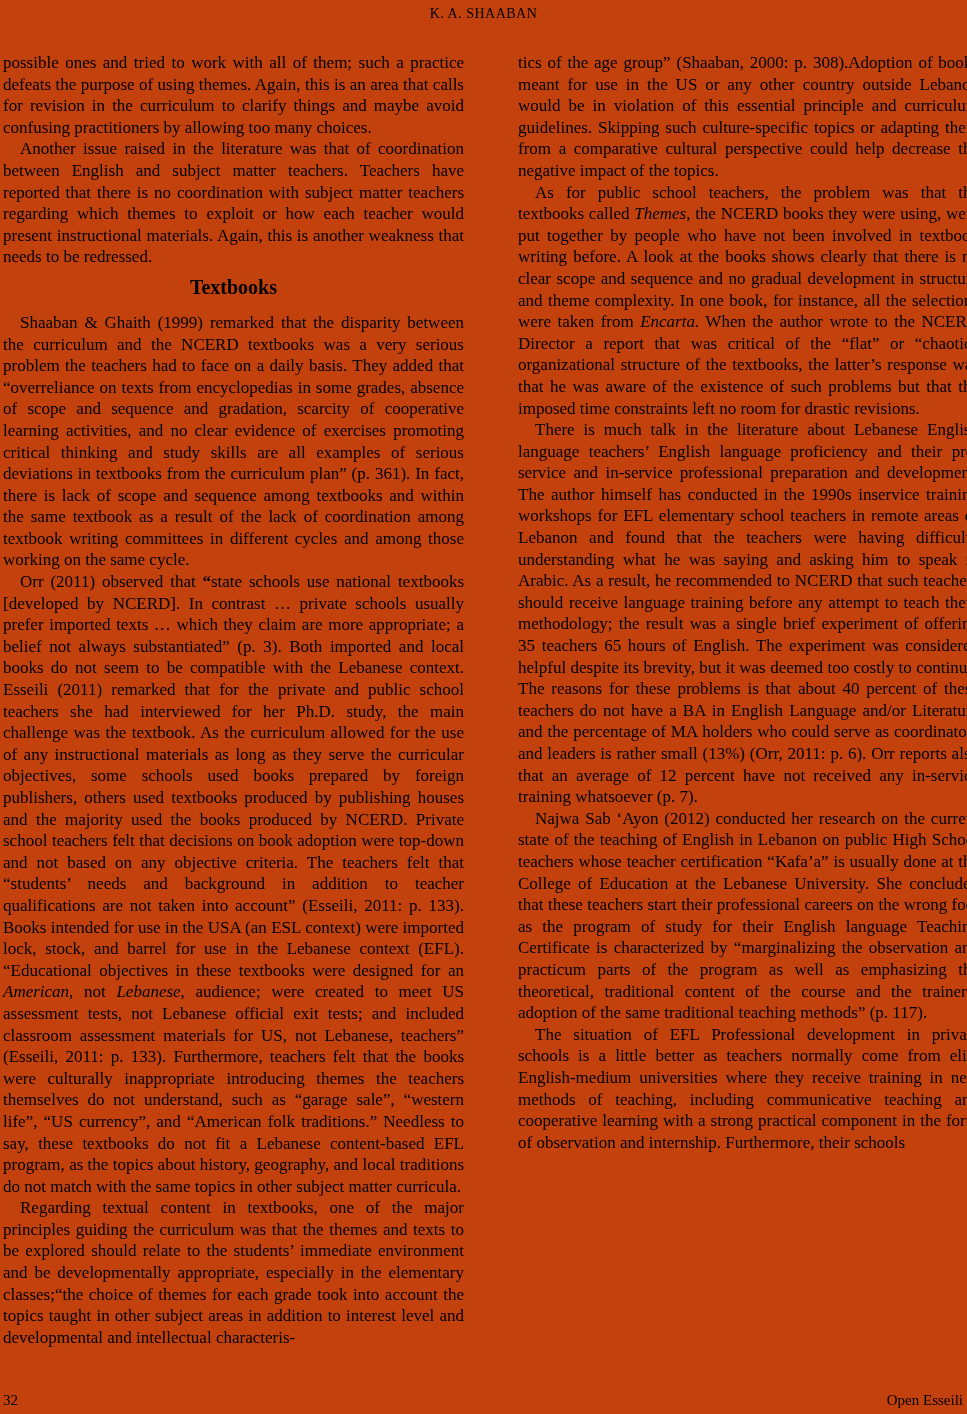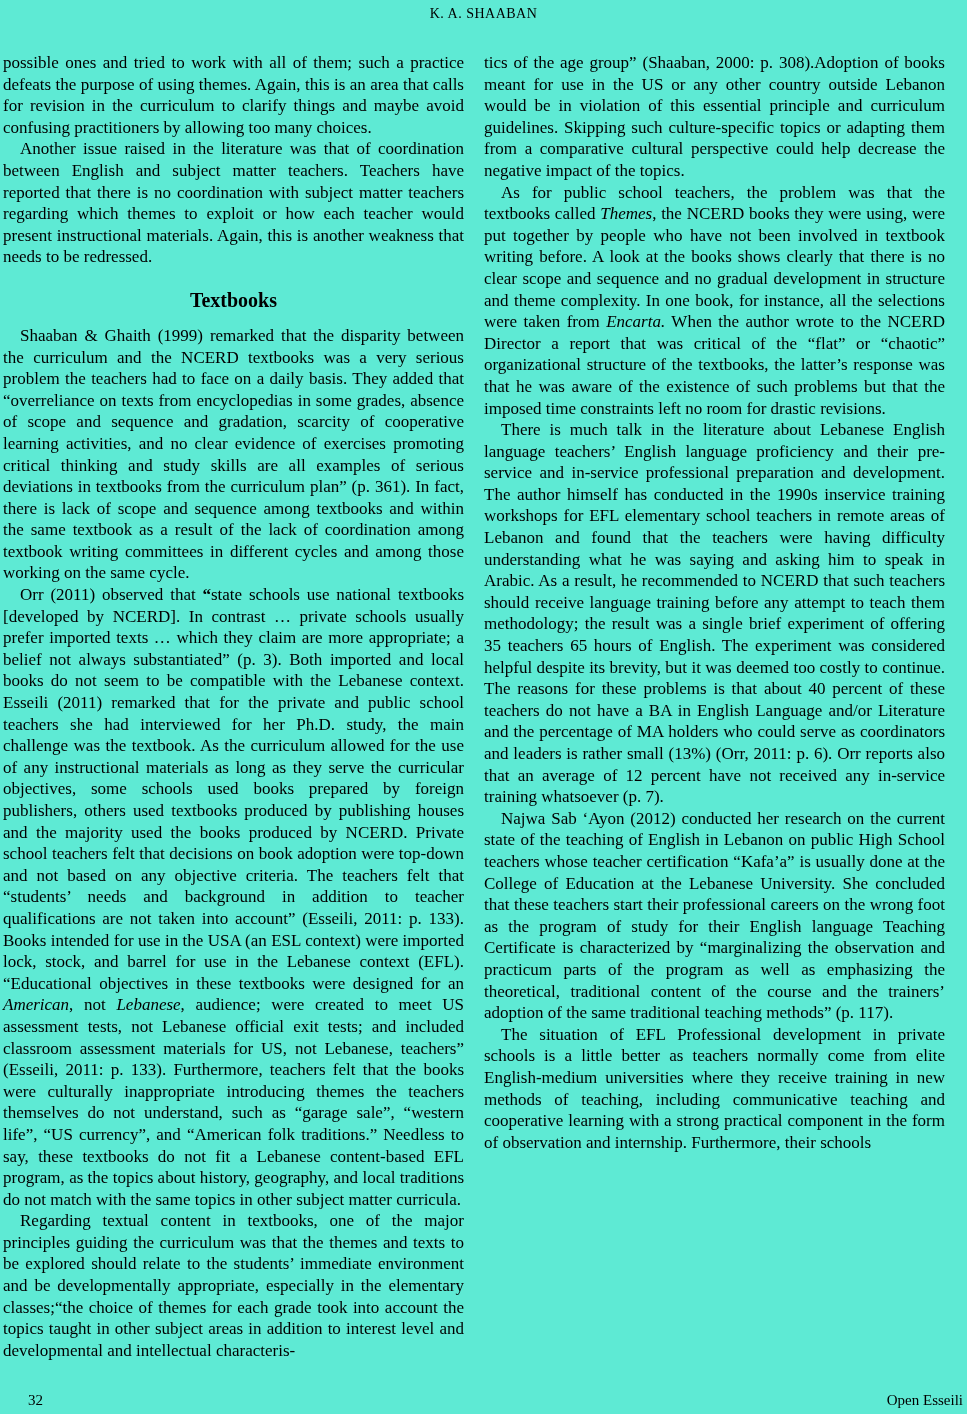--- a/index.html
+++ b/index.html
@@ -4,71 +4,70 @@
 <style>
   html, body {
     margin: 0;
     padding: 0;
     background: #ffffff;
   }
   .page {
     position: relative;
     width: 967px;
     height: 1414px;
-    background: #5eead4;
+    background: #c2410c;
     color: #000000;
     font-family: "Liberation Serif", serif;
     overflow: hidden;
   }
   .running-head {
     position: absolute;
     top: 6px;
     left: 0;
     right: 0;
     text-align: center;
     font-size: 14px;
     letter-spacing: 0.5px;
   }
   .content {
     position: absolute;
     top: 52px;
     left: 3px;
     right: 13px;
     display: flex;
-    gap: 20px;
+    gap: 54px;
   }
   .col {
     width: 461px;
     flex: 0 0 461px;
   }
   .para {
     margin: 0;
     font-size: 17px;
     line-height: 21.6px;
     text-align: justify;
   }
   .para.indent {
     text-indent: 17px;
   }
   .section-heading {
     font-size: 20px;
     font-weight: bold;
     text-align: center;
     line-height: 25px;
-    margin: 20px 0 12px 0;
+    margin: 7px 0 12px 0;
   }
   .footer {
     position: absolute;
     left: 3px;
     right: 4px;
     bottom: 5px;
     display: flex;
     justify-content: space-between;
     font-size: 15px;
-    margin-left: 25px;
   }
 </style>
 </head>
 <body>
 
 <div class="page">
   <div class="running-head">K. A. SHAABAN</div>
 
   <div class="content">
     <div class="col">

